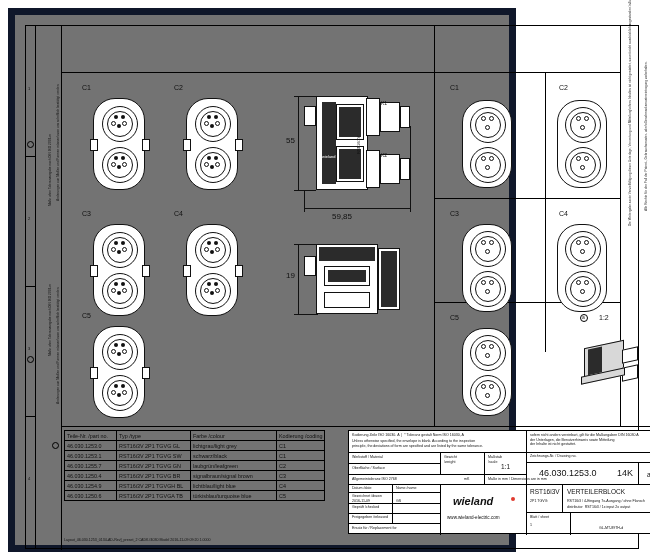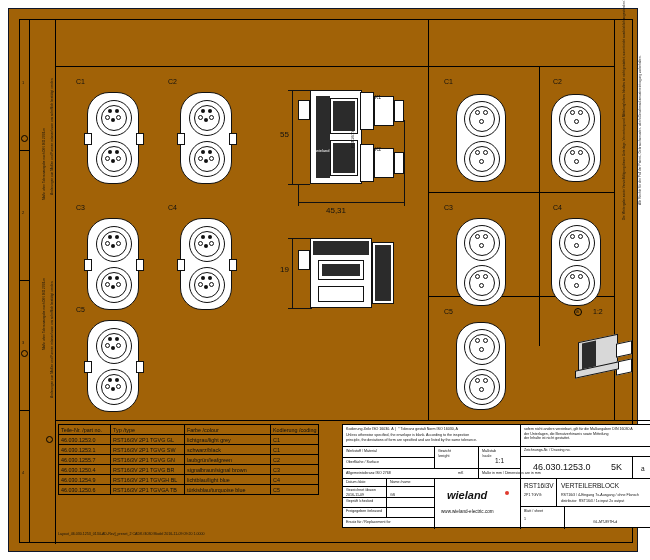--- a/index.html
+++ b/index.html
@@ -6,23 +6,23 @@
   html, body { margin:0; padding:0; }
   body {
     width: 650px; height: 560px;
     background: #ffffff;
     font-family: "Liberation Sans", sans-serif;
     color: #111;
     overflow: hidden;
   }
   .sheet {
     position: absolute; left: 8px; top: 8px;
-    width: 630px; height: 544px;
-    border: 1px solid #0f172a;
-    background: #a16207;
+    width: 508px; height: 544px;
+    border: 7px solid #0f172a;
+    background: #737373;
   }
   .inner-frame {
     position: absolute; left: 10px; top: 10px;
     width: 614px; height: 524px;
     border: 1px solid #000;
   }
   
   .margin-col {
     position: absolute; left: 0; top: 0; width: 10px; height: 100%;
     border-right: 1px solid #000;
@@ -301,21 +301,21 @@
         <div class="dimvline" style="left:262px; top:70px; height:94px;"></div>
         <div class="dimtext" style="left:250px; top:110px;">55</div>
 
         <div class="dimline" style="left:258px; top:70px; width:22px;"></div>
         <div class="dimline" style="left:258px; top:164px; width:22px;"></div>
       </div>
 
       <div class="dimline" style="left:268px; top:182px; width:106px;"></div>
       <div class="dimvline" style="left:268px; top:164px; height:22px;"></div>
       <div class="dimvline" style="left:374px; top:100px; height:86px;"></div>
-      <div class="dimtext" style="left:296px; top:186px;">45,31</div>
+      <div class="dimtext" style="left:296px; top:186px;">59,85</div>
 
       <div class="cell">
         <div class="blk" style="left:280px; top:218px; width:62px; height:70px;"></div>
         <div class="blkdark" style="left:283px; top:221px; width:56px; height:14px;"></div>
         <div class="blk" style="left:288px; top:240px; width:46px; height:20px;"></div>
         <div class="blkdark" style="left:292px; top:244px; width:38px; height:12px;"></div>
         <div class="blk" style="left:288px; top:266px; width:46px; height:16px;"></div>
         <div class="blk" style="left:342px; top:222px; width:22px; height:62px;"></div>
         <div class="blkdark" style="left:345px; top:225px; width:16px; height:56px;"></div>
         <div class="blk" style="left:268px; top:230px; width:12px; height:20px;"></div>
@@ -543,21 +543,21 @@
         <div class="tb-cell" style="left:92px; top:54px; width:86px; height:50px; border-bottom:none;"></div>
         <div class="logo-w" style="left:104px; top:64px;">wieland</div>
         <div class="logo-dot" style="left:162px; top:66px;"></div>
         <div class="logo-sub" style="left:98px; top:84px;">www.wieland-electric.com</div>
 
         <div class="tb-cell" style="left:178px; top:22px; width:134px; height:10px; border-right:none;"></div>
         <div class="tb-txt" style="left:181px; top:23px;">Zeichnungs-Nr. / Drawing no.</div>
 
         <div class="tb-cell" style="left:178px; top:32px; width:112px; height:22px;"></div>
         <div class="tb-big" style="left:190px; top:37px;">46.030.1253.0</div>
-        <div class="tb-big" style="left:268px; top:37px;">5K</div>
+        <div class="tb-big" style="left:268px; top:37px;">14K</div>
         <div class="tb-cell" style="left:290px; top:32px; width:22px; height:22px; border-right:none;"></div>
         <div class="tb-med" style="left:298px; top:40px;">a</div>
 
         <div class="tb-cell" style="left:178px; top:54px; width:36px; height:28px;"></div>
         <div class="tb-med" style="left:181px; top:57px;">RST16i3V</div>
         <div class="tb-txt" style="left:181px; top:68px;">2P1 TGVG</div>
 
         <div class="tb-cell" style="left:214px; top:54px; width:98px; height:28px; border-right:none;"></div>
         <div class="tb-med" style="left:218px; top:57px;">VERTEILERBLOCK</div>
         <div class="tb-txt" style="left:218px; top:68px;">RST16i3 / 4-Eingang 7x-Ausgang / ohne Flansch</div>

